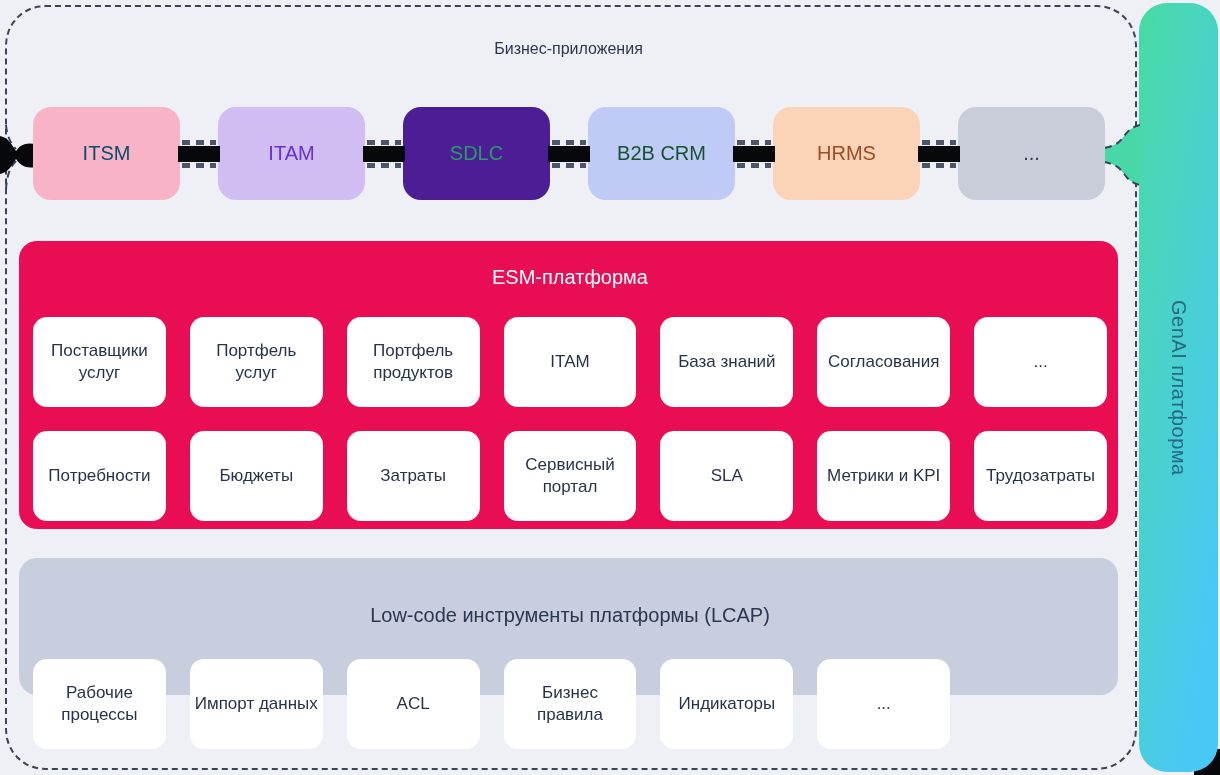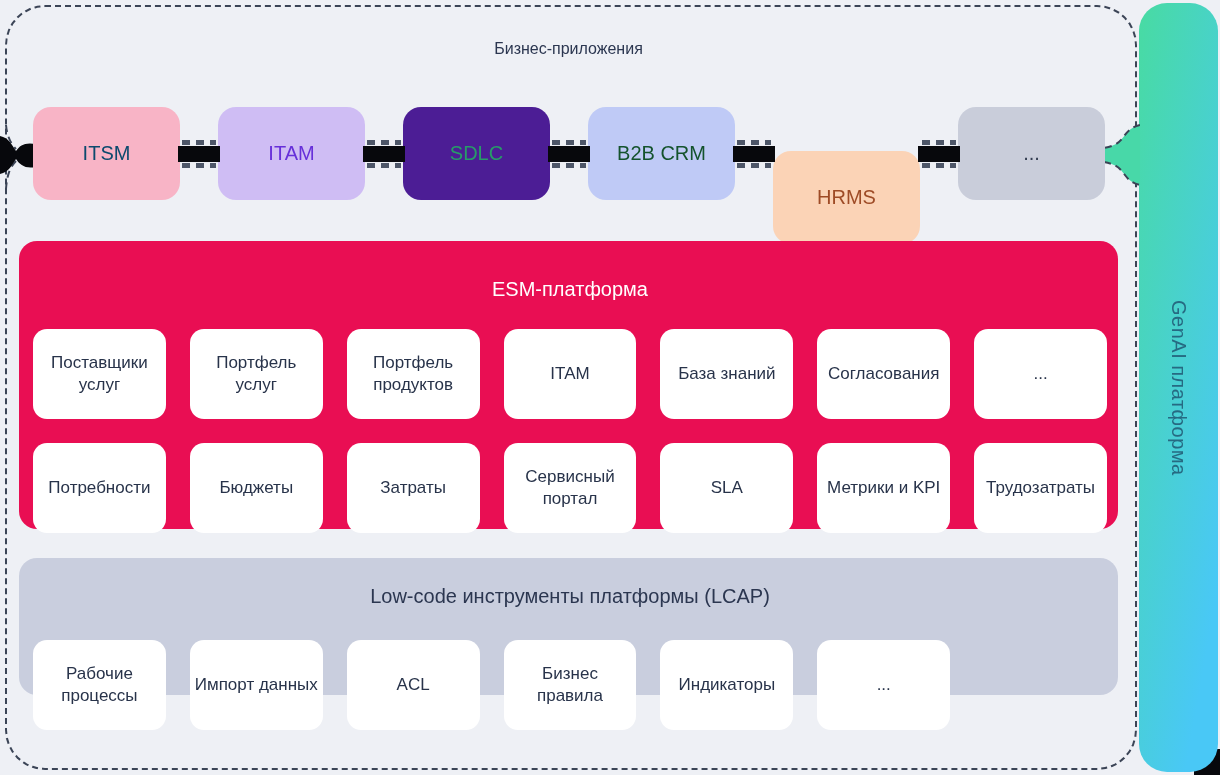--- a/index.html
+++ b/index.html
@@ -50,22 +50,22 @@
   .chain-bar{position:absolute;left:0;right:0;top:6px;bottom:6px;background:#07080c;}
   .chain-connector::before,.chain-connector::after{
     content:"";position:absolute;left:4px;right:4px;height:5px;
     background:repeating-linear-gradient(90deg,#4d5668 0 8px,transparent 8px 14px);
   }
   .chain-connector::before{top:0;}
   .chain-connector::after{bottom:0;}
 
   
   .panel{left:19px;width:1099px;border-radius:18px;box-sizing:border-box;}
-  .esm-panel{top:241px;height:288px;padding:34px 11px 0 14px;}
-  .lcap-panel{top:558px;height:137px;padding:27px 11px 0 14px;}
+  .esm-panel{top:241px;height:288px;padding:22px 11px 0 14px;}
+  .lcap-panel{top:558px;height:137px;padding:46px 11px 0 14px;}
   .panel-title{text-align:center;font-size:20px;font-weight:500;line-height:28px;}
   .esm-panel .panel-title{color:#ffffff;margin-bottom:26px;}
   .lcap-panel .panel-title{color:#2b3650;line-height:22px;margin-bottom:33px;}
   .panel-grid{display:grid;grid-template-columns:repeat(7,1fr);
     grid-auto-rows:90px;column-gap:10px;row-gap:9px;gap:24px;}
   .cell{
     background:#ffffff;border-radius:14px;
     display:flex;align-items:center;justify-content:center;
     text-align:center;font-size:17px;line-height:1.3;color:#28334a;
     white-space:pre-line;padding:4px;box-sizing:border-box;
@@ -106,21 +106,21 @@
       <div class="chain-bar"></div>
     </div>
   <div class="app-box" style="background: #4c1d95; color: rgb(39, 156, 104);">SDLC</div>
   <div class="chain-connector">
       <div class="chain-bar"></div>
     </div>
   <div class="app-box" style="background: rgb(191, 202, 246); color: #14532d;">B2B CRM</div>
   <div class="chain-connector">
       <div class="chain-bar"></div>
     </div>
-  <div class="app-box" style="background: rgb(251, 211, 182); color: rgb(158, 75, 38); margin-top: 44px;">HRMS</div>
+  <div class="app-box" style="background: rgb(251, 211, 182); color: rgb(158, 75, 38);">HRMS</div>
   <div class="chain-connector">
       <div class="chain-bar"></div>
     </div>
   <div class="app-box" style="background: rgb(201, 205, 218); color: rgb(51, 61, 81);">...</div>
 </div>
 
 <section class="abs panel esm-panel" style="background: rgb(233, 14, 83);">
   <div class="panel-title">ESM-платформа</div>
   <div class="panel-grid">
     <div class="cell">Поставщики

